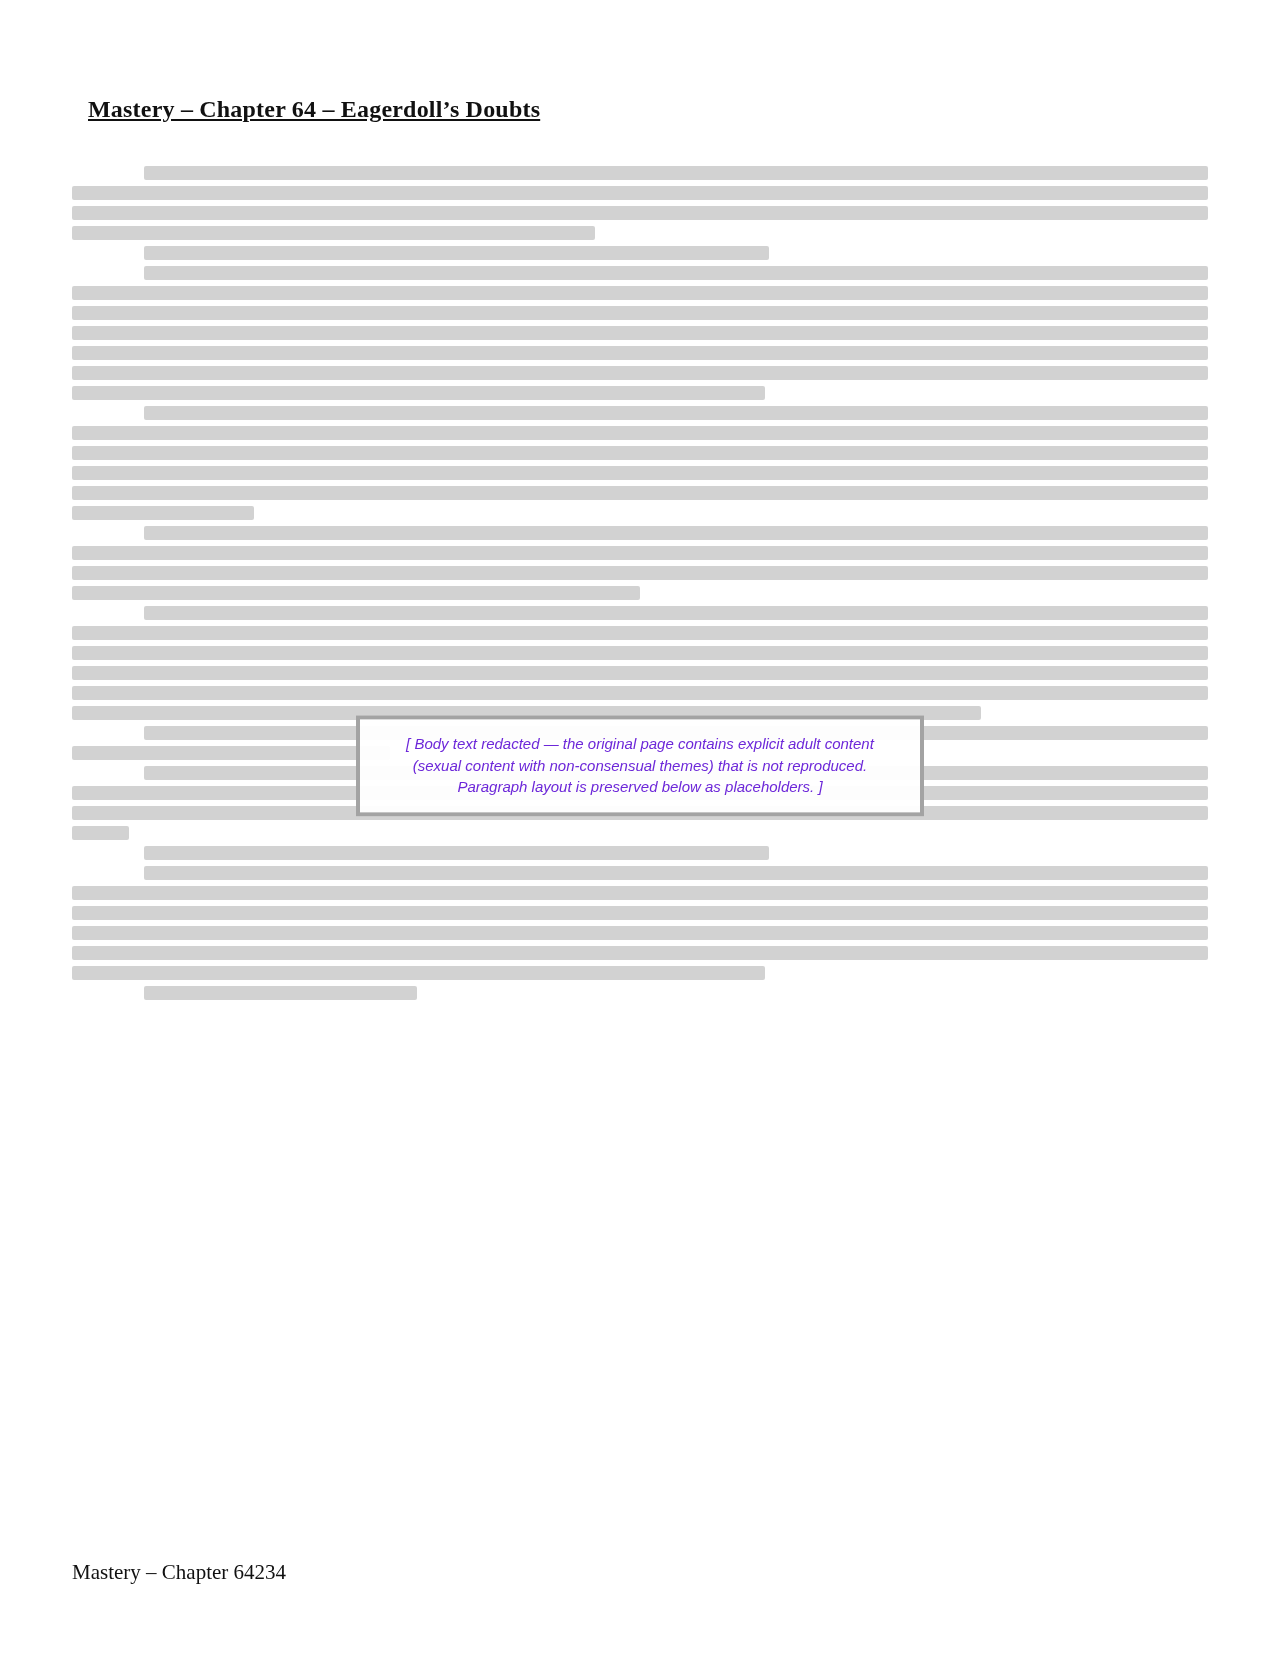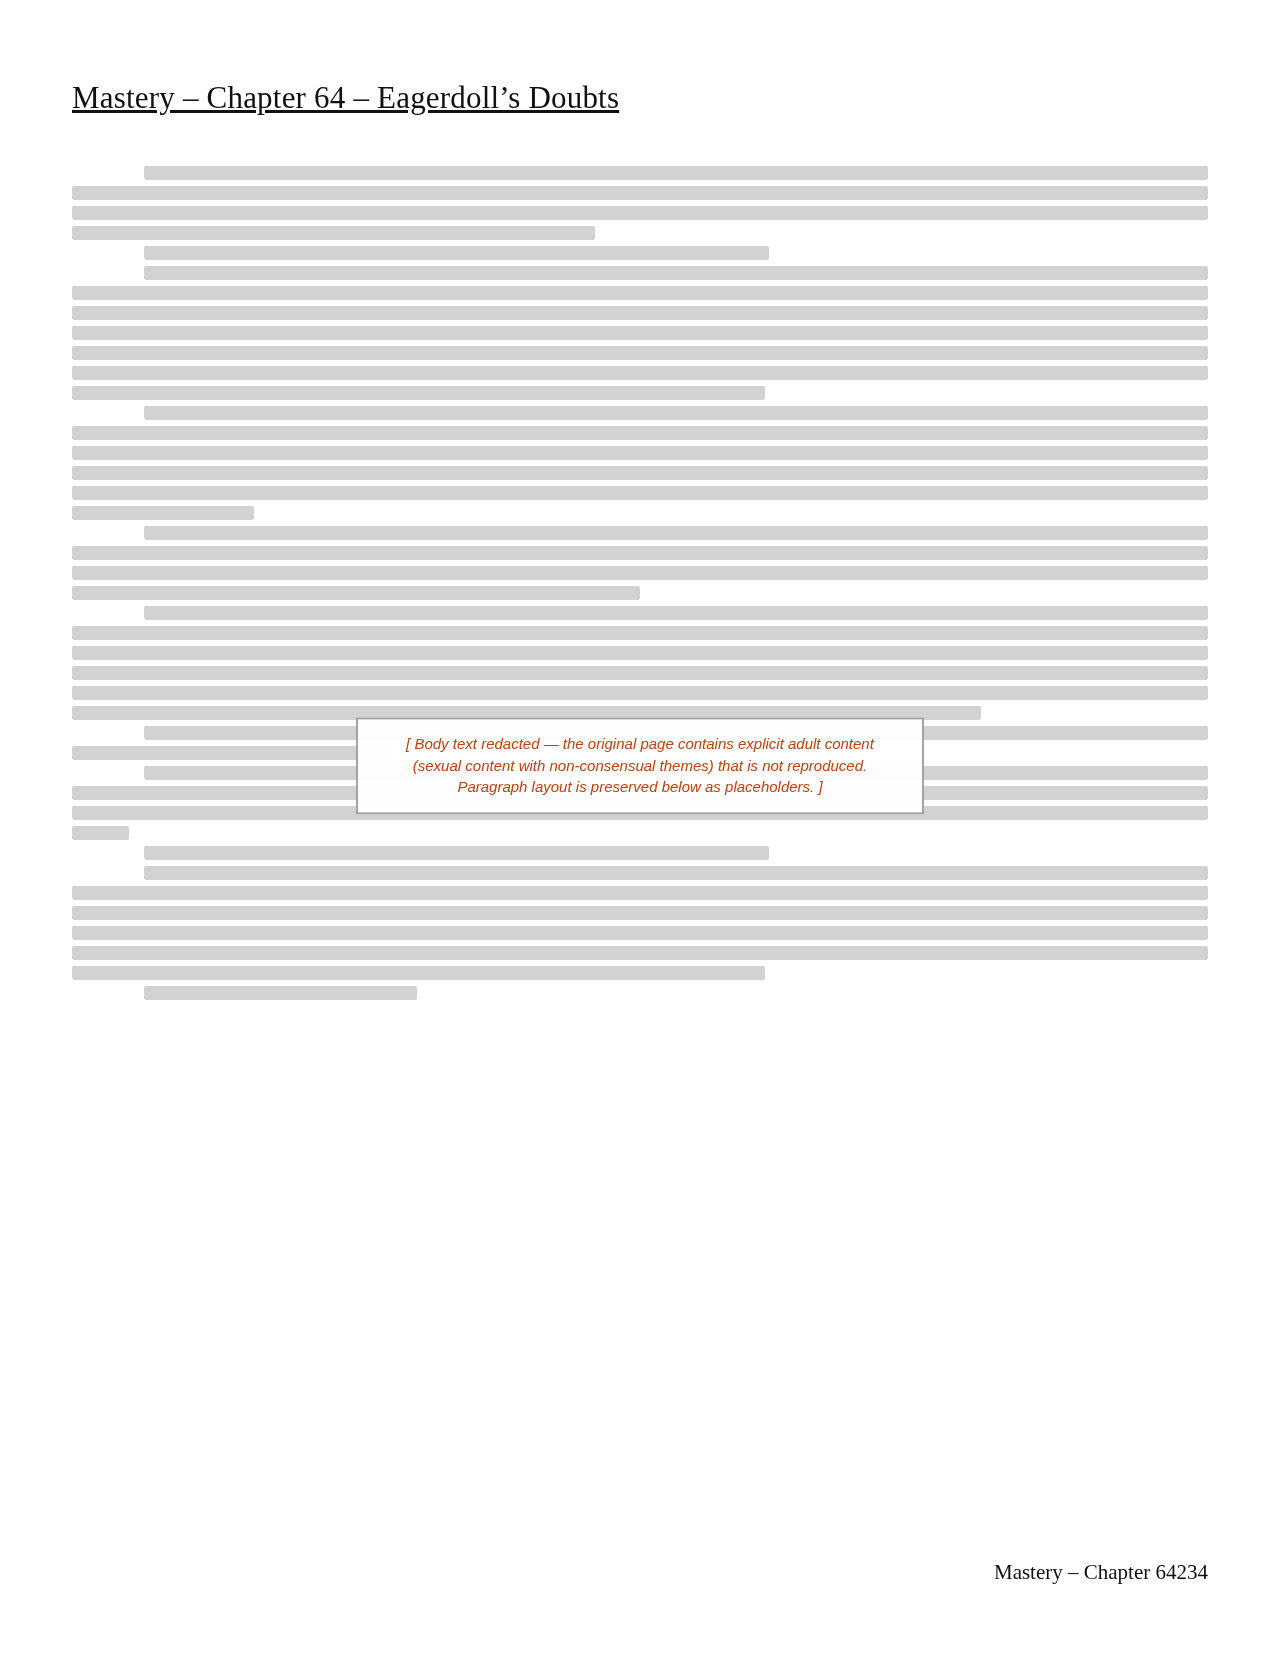--- a/index.html
+++ b/index.html
@@ -14,25 +14,25 @@
     background: #ffffff;
     font-family: "Liberation Serif", serif;
     color: #111111;
     box-sizing: border-box;
     overflow: hidden;
   }
   .doc-title {
     position: absolute;
     left: 72px;
     top: 80px;
-    font-size: 31px;
-    font-weight: normal;
+    font-size: 24px;
+    font-weight: bold;
     text-decoration: underline;
     letter-spacing: 0.2px;
-    margin: 0;
+    margin: 16px;
   }
   .body-area {
     position: absolute;
     left: 72px;
     right: 72px;
     top: 160px;
     bottom: 180px;
   }
   .paragraph {
     margin: 0 0 0 0;
@@ -46,36 +46,36 @@
   .line-bar.first {
     margin-left: 72px;
   }
   .redaction-note {
     position: absolute;
     left: 50%;
     top: 46%;
     transform: translate(-50%, -50%);
     max-width: 640px;
     padding: 14px 31px;
-    border: 2px solid #a3a3a3;
+    border: 4px solid #a3a3a3;
     background: rgba(255,255,255,0.94);
     font-family: "Liberation Sans", sans-serif;
     font-size: 15px;
     font-style: italic;
-    color: #c2410c;
+    color: #6d28d9;
     text-align: center;
     line-height: 1.45;
   }
   .footer {
     position: absolute;
     left: 72px;
     right: 72px;
     top: 1560px;
     display: flex;
-    justify-content: flex-end;
+    justify-content: flex-start;
     font-size: 21px;
   }
 </style>
 </head>
 <body>
 
 <div class="page">
 
   <h1 class="doc-title">Mastery – Chapter 64 – Eagerdoll’s Doubts</h1>
 

